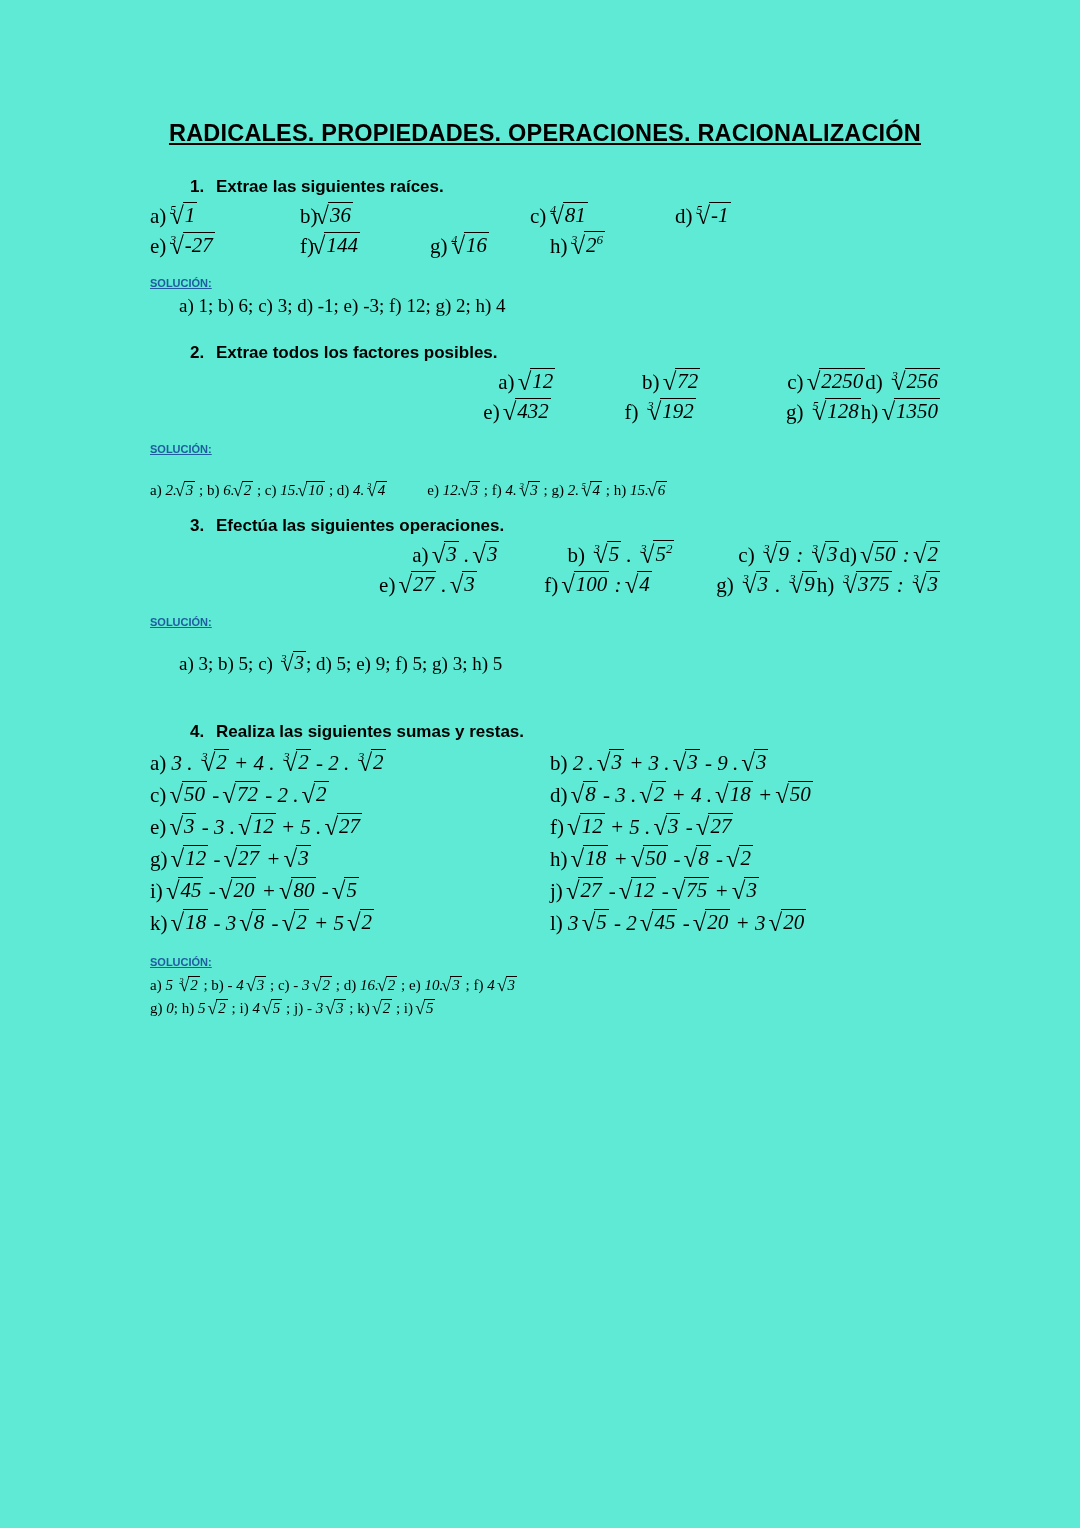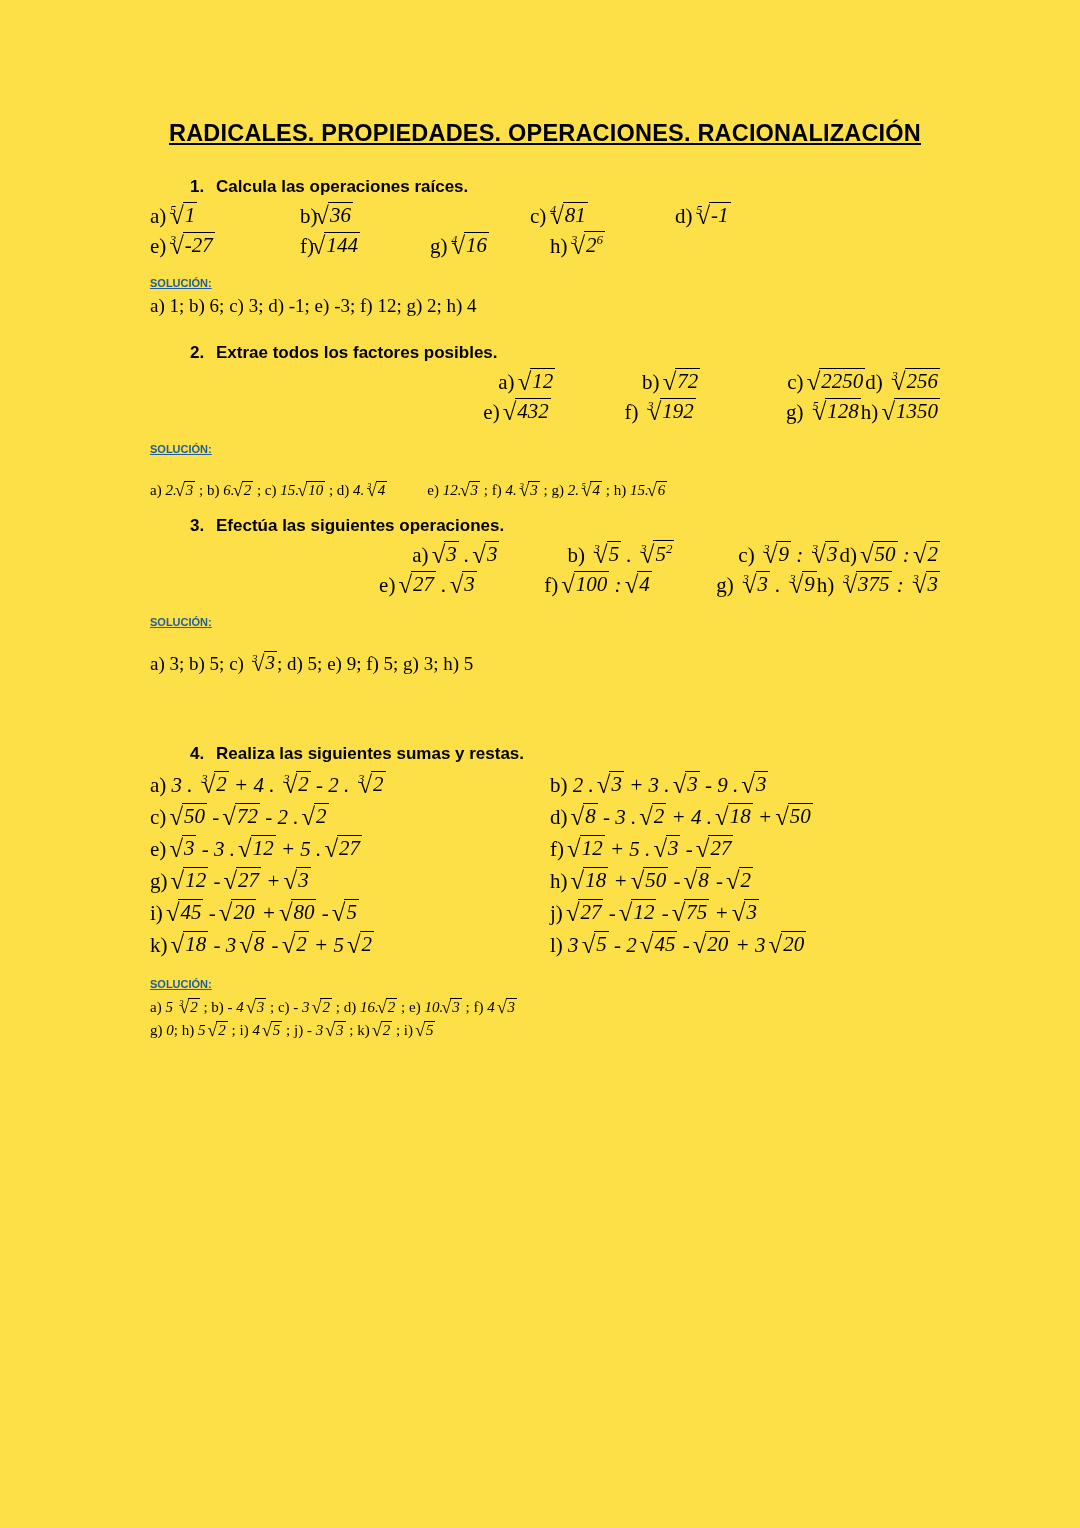--- a/index.html
+++ b/index.html
@@ -4,21 +4,21 @@
 <style>
   html, body {
     margin: 0;
     padding: 0;
     background: #ffffff;
   }
   .page {
     width: 1080px;
     height: 1528px;
     position: relative;
-    background: #fde047;
+    background: #5eead4;
     font-family: "Liberation Sans", sans-serif;
     color: #111111;
     box-sizing: border-box;
   }
   .content {
     position: absolute;
     left: 150px;
     top: 120px;
     width: 790px;
   }
@@ -53,21 +53,21 @@
     margin: 18px 0 6px 0;
   }
   .mathrow {
     font-family: "Liberation Serif", serif;
     font-size: 21px;
     font-style: italic;
     color: #000000;
     white-space: nowrap;
     margin: 2px 0;
   }
-  .mathrow.upright { font-style: normal; }
+  .mathrow.upright { font-style: normal; margin-left: 29px; }
   .smallrow {
     font-family: "Liberation Serif", serif;
     font-size: 15px;
     font-style: italic;
     color: #000000;
     margin: 2px 0;
   }
   .lbl {
     font-style: normal;
     font-family: "Liberation Serif", serif;
@@ -119,21 +119,21 @@
 </style>
 </head>
 <body>
 
 <div class="page">
   <div class="content">
 
     <h1 class="doc-title">RADICALES. PROPIEDADES. OPERACIONES. RACIONALIZACIÓN</h1>
 
     <div class="ex-head">
-      <span class="num">1.</span><span>Calcula las operaciones raíces.</span>
+      <span class="num">1.</span><span>Extrae las siguientes raíces.</span>
     </div>
 
     <div class="mathrow">
       <span class="slot" style="width:150px"><span class="lbl">a)</span><span class="rad"><span class="idx">5</span><span class="sym">√</span><span class="bar">1</span></span></span><span class="slot" style="width:230px"><span class="lbl">b)</span><span class="rad"><span class="idx"></span><span class="sym">√</span><span class="bar">36</span></span></span><span class="slot" style="width:145px"><span class="lbl">c)</span><span class="rad"><span class="idx">4</span><span class="sym">√</span><span class="bar">81</span></span></span><span class="slot"><span class="lbl">d)</span><span class="rad"><span class="idx">5</span><span class="sym">√</span><span class="bar">-1</span></span></span>
     </div>
 
     <div class="mathrow">
       <span class="slot" style="width:150px"><span class="lbl">e)</span><span class="rad"><span class="idx">3</span><span class="sym">√</span><span class="bar">-27</span></span></span><span class="slot" style="width:130px"><span class="lbl">f)</span><span class="rad"><span class="idx"></span><span class="sym">√</span><span class="bar">144</span></span></span><span class="slot" style="width:120px"><span class="lbl">g)</span><span class="rad"><span class="idx">4</span><span class="sym">√</span><span class="bar">16</span></span></span><span class="slot"><span class="lbl">h)</span><span class="rad"><span class="idx">3</span><span class="sym">√</span><span class="bar"><span>2</span><span class="sup">6</span></span></span></span>
     </div>
 
@@ -167,21 +167,21 @@
 
     <div class="mathrow indent">
       <span class="slot" style="width:160px"><span class="lbl">e)</span> <span class="rad"><span class="idx"></span><span class="sym">√</span><span class="bar">27</span></span><span> . </span><span class="rad"><span class="idx"></span><span class="sym">√</span><span class="bar">3</span></span></span><span class="slot" style="width:175px"><span class="lbl">f)</span> <span class="rad"><span class="idx"></span><span class="sym">√</span><span class="bar">100</span></span><span> : </span><span class="rad"><span class="idx"></span><span class="sym">√</span><span class="bar">4</span></span></span><span class="slot" style="width:165px"><span class="lbl">g)</span> <span class="rad"><span class="idx">3</span><span class="sym">√</span><span class="bar">3</span></span><span> . </span><span class="rad"><span class="idx">3</span><span class="sym">√</span><span class="bar">9</span></span></span><span class="slot"><span class="lbl">h)</span> <span class="rad"><span class="idx">3</span><span class="sym">√</span><span class="bar">375</span></span><span> : </span><span class="rad"><span class="idx">3</span><span class="sym">√</span><span class="bar">3</span></span></span>
     </div>
 
     <div class="sol-label">SOLUCIÓN:</div>
     <div class="mathrow upright" style="margin-top:22px;font-size:19px">
       <span>a) 3; b) 5; c)</span> <span class="rad" style="font-style:italic"><span class="idx">3</span><span class="sym">√</span><span class="bar">3</span></span><span>; d) 5; e) 9; f) 5; g) 3; h) 5</span>
     </div>
 
-    <div class="ex-head" style="margin-top:68px">
+    <div class="ex-head" style="margin-top:46px">
       <span class="num">4.</span><span>Realiza las siguientes sumas y restas.</span>
     </div>
 
     <div class="cols">
       <div class="col-left mathrow"><span class="lbl">a)</span> <span>3 . </span><span class="rad"><span class="idx">3</span><span class="sym">√</span><span class="bar">2</span></span><span> + 4 . </span><span class="rad"><span class="idx">3</span><span class="sym">√</span><span class="bar">2</span></span><span> - 2 . </span><span class="rad"><span class="idx">3</span><span class="sym">√</span><span class="bar">2</span></span></div>
       <div class="col-right mathrow"><span class="lbl">b)</span> <span>2 . </span><span class="rad"><span class="idx"></span><span class="sym">√</span><span class="bar">3</span></span><span> + 3 . </span><span class="rad"><span class="idx"></span><span class="sym">√</span><span class="bar">3</span></span><span> - 9 . </span><span class="rad"><span class="idx"></span><span class="sym">√</span><span class="bar">3</span></span></div>
     </div>
 
     <div class="cols">
       <div class="col-left mathrow"><span class="lbl">c)</span> <span></span><span class="rad"><span class="idx"></span><span class="sym">√</span><span class="bar">50</span></span><span> - </span><span class="rad"><span class="idx"></span><span class="sym">√</span><span class="bar">72</span></span><span> - 2 . </span><span class="rad"><span class="idx"></span><span class="sym">√</span><span class="bar">2</span></span></div>

